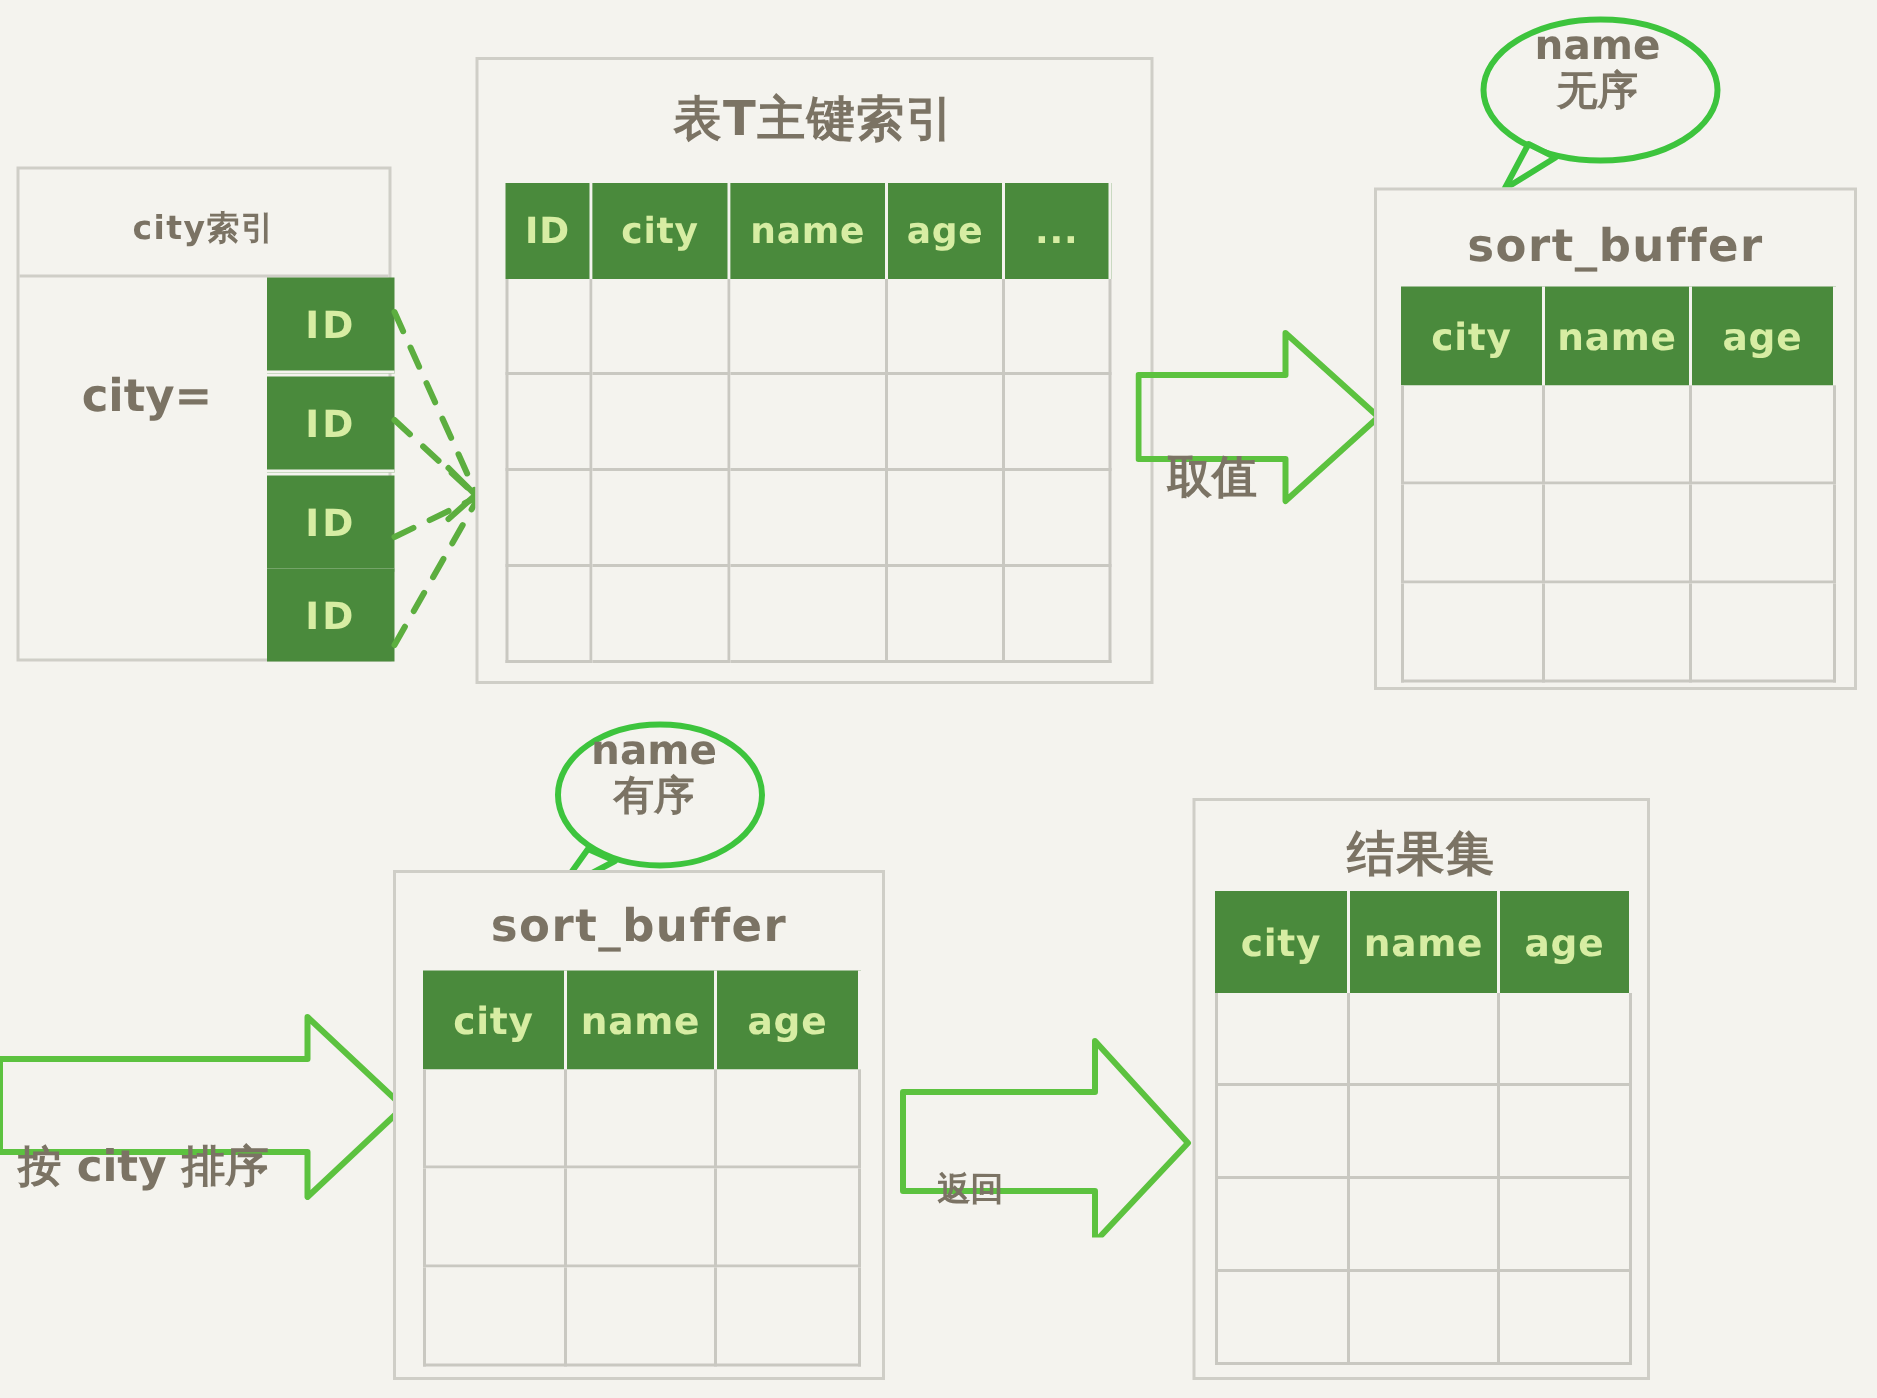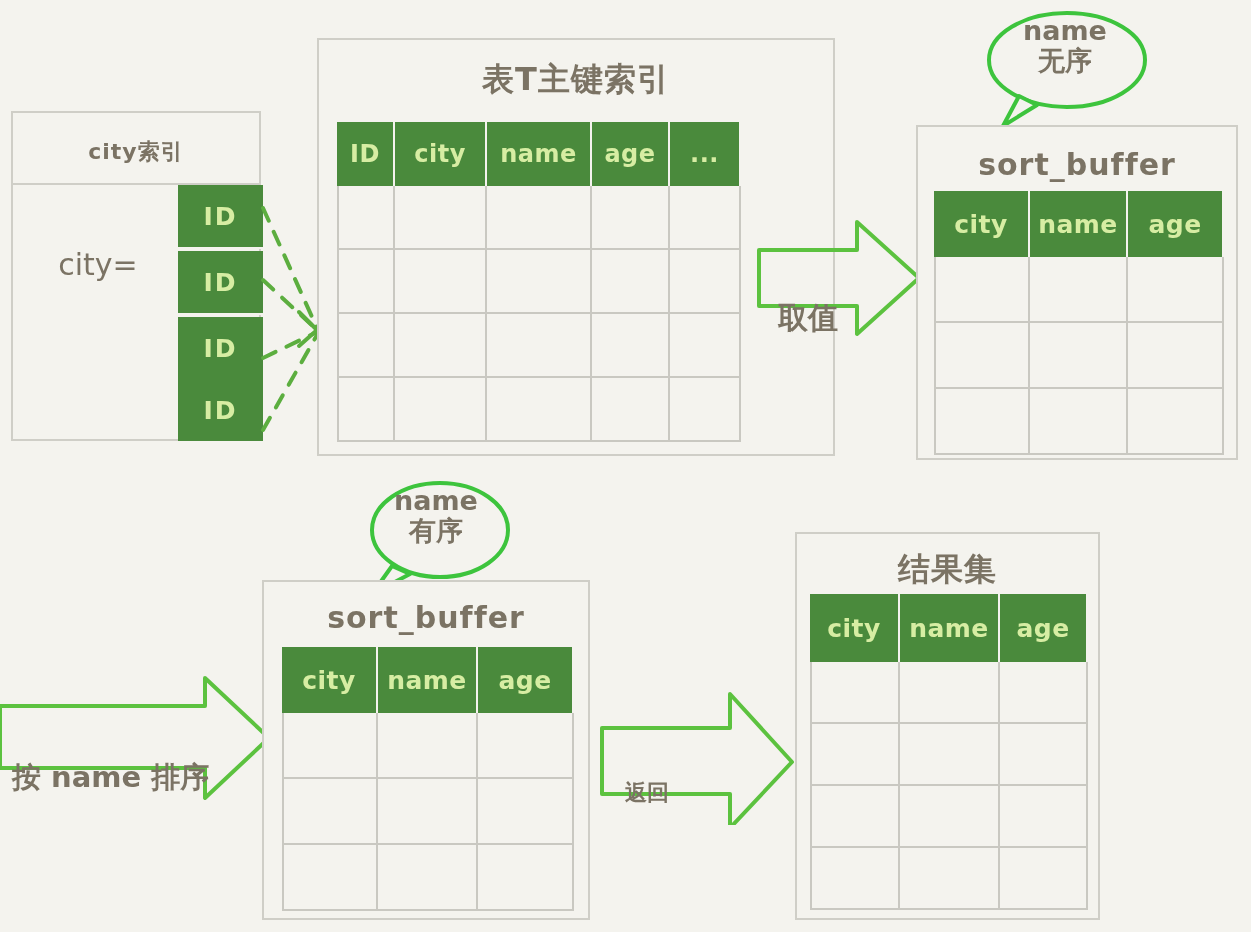--- a/index.html
+++ b/index.html
@@ -60,38 +60,38 @@
 
   
   #city-index-box { left: 11px; top: 111px; width: 250px; height: 330px; }
   #city-index-title { top: 24px; font-size: 22px; }
   #city-index-divider {
     position: absolute; left: 0; top: 70px; width: 100%;
     border-top: 2px solid #cfcec7;
   }
   #city-cond {
     position: absolute; left: 10px; top: 130px; width: 150px;
-    text-align: center; color: #7b7364; font-size: 30px; font-weight: normal;
+    text-align: center; color: #7b7364; font-size: 30px; font-weight: bold;
     line-height: 1.45;
   }
   .id-cell {
     position: absolute;
     left: 165px;
     width: 85px;
     height: 64px;
     background: #4a8a3c;
     color: #d7eda3;
     display: flex; align-items: center; justify-content: center;
     font-weight: bold; font-size: 25px; letter-spacing: 2px;
     border-bottom: 2px solid #f4f3ee;
     box-sizing: border-box;
   }
 
   
-  #pk-box { left: 317px; top: 38px; width: 518px; height: 418px; }
+  #pk-box { left: 317px; top: 38px; width: 452px; height: 418px; }
   #pk-title { top: 18px; font-size: 32px; }
   #pk-grid { left: 18px; top: 82px; width: 404px; height: 320px; }
 
   
   #sb1-box { left: 916px; top: 125px; width: 322px; height: 335px; }
   #sb1-title { top: 20px; font-size: 30px; }
   #sb1-grid { left: 16px; top: 64px; width: 290px; height: 262px; }
 
   
   #sb2-box { left: 262px; top: 580px; width: 328px; height: 340px; }
@@ -227,21 +227,21 @@
     <path d="M 36 88 L 16 116 L 54 96 Z" fill="#f4f3ee" stroke="#3dc43d" stroke-width="4" stroke-linejoin="round"></path>
   </svg>
   <div class="callout-text" style="left:356px;top:486px;width:160px;font-size:27px">
     <div>name</div>
     <div>有序</div>
   </div>
 
   <svg class="arrow" style="left:0px;top:674px;width:272px;height:126px">
     <polygon points="0,32 205,32 205,4 269,64 205,124 205,94 0,94" fill="none" stroke="#5cc23f" stroke-width="4" stroke-linejoin="round"></polygon>
   </svg>
-  <div class="arrow-label" style="left:12px;top:710px;font-size:29px">按 name 排序</div>
+  <div class="arrow-label" style="left:12px;top:710px;font-size:29px">按 city 排序</div>
 
   <div class="panel" id="sb2-box">
     <div class="panel-title" id="sb2-title">sort_buffer</div>
     <div class="grid" id="sb2-grid" style="grid-template-columns:96px 100px 96px; grid-template-rows:66px 66px 66px 66px;">
       <div class="hcell" style="font-size:25px">city</div>
       <div class="hcell" style="font-size:25px">name</div>
       <div class="hcell" style="font-size:25px">age</div>
 
       <div class="gcell first-col"></div>
         <div class="gcell"></div>

